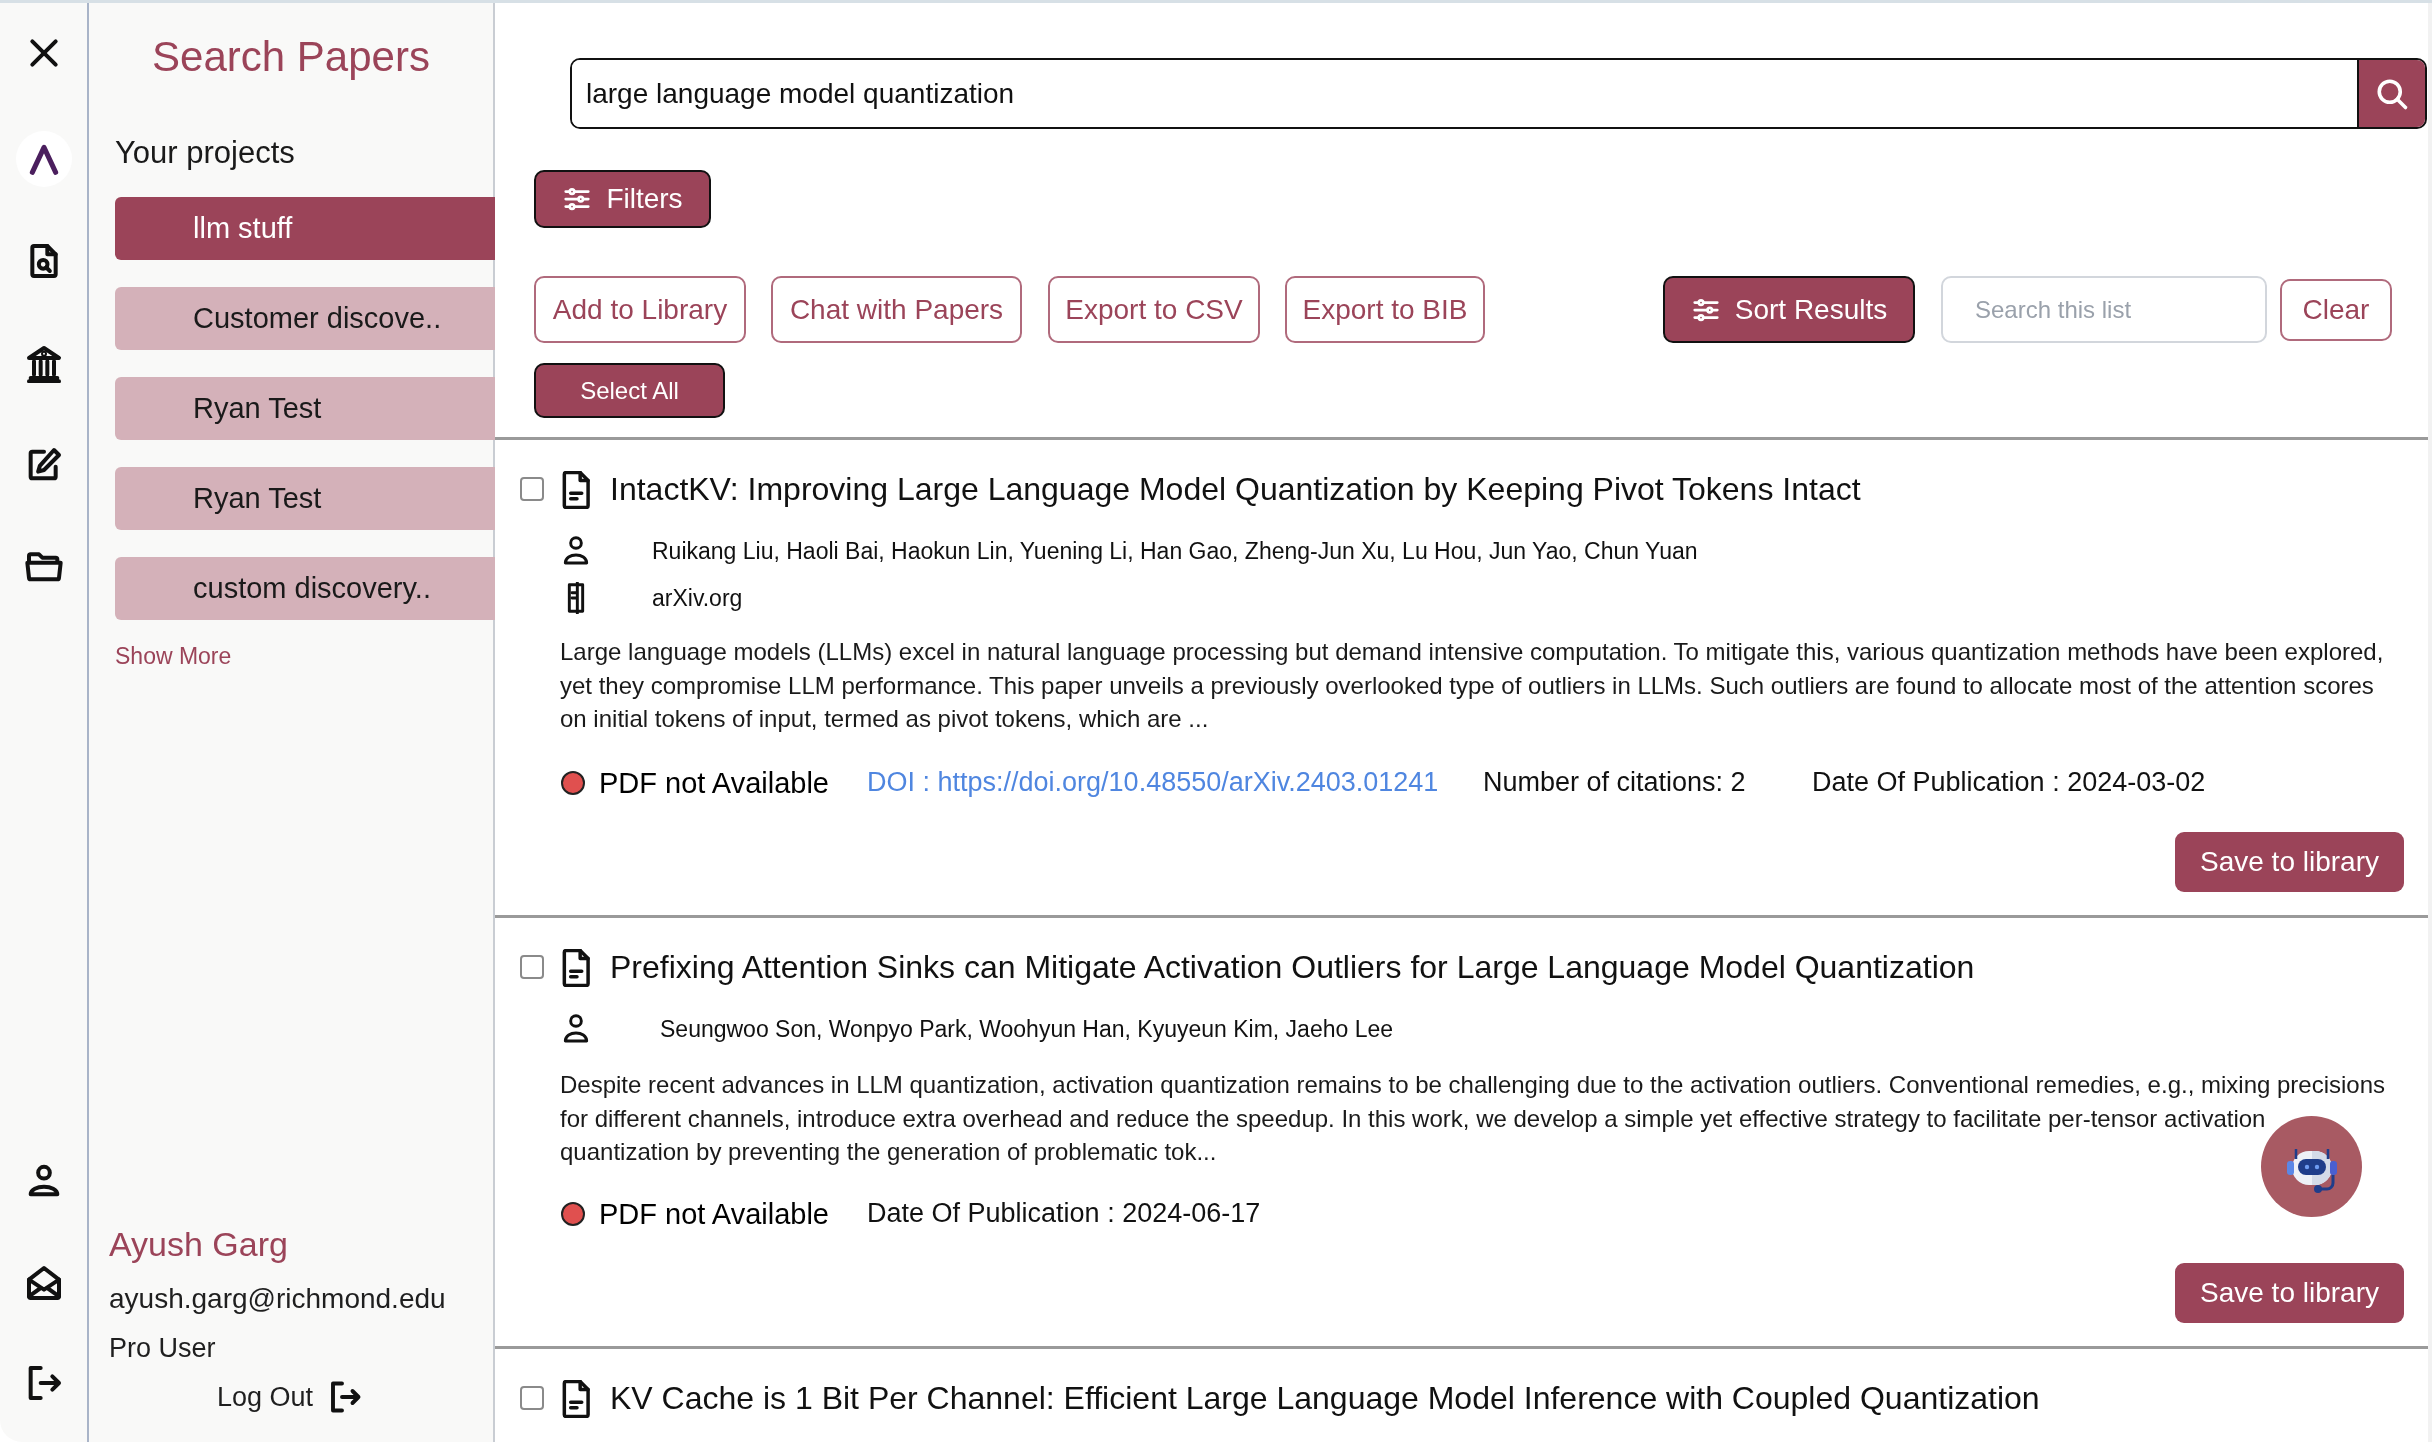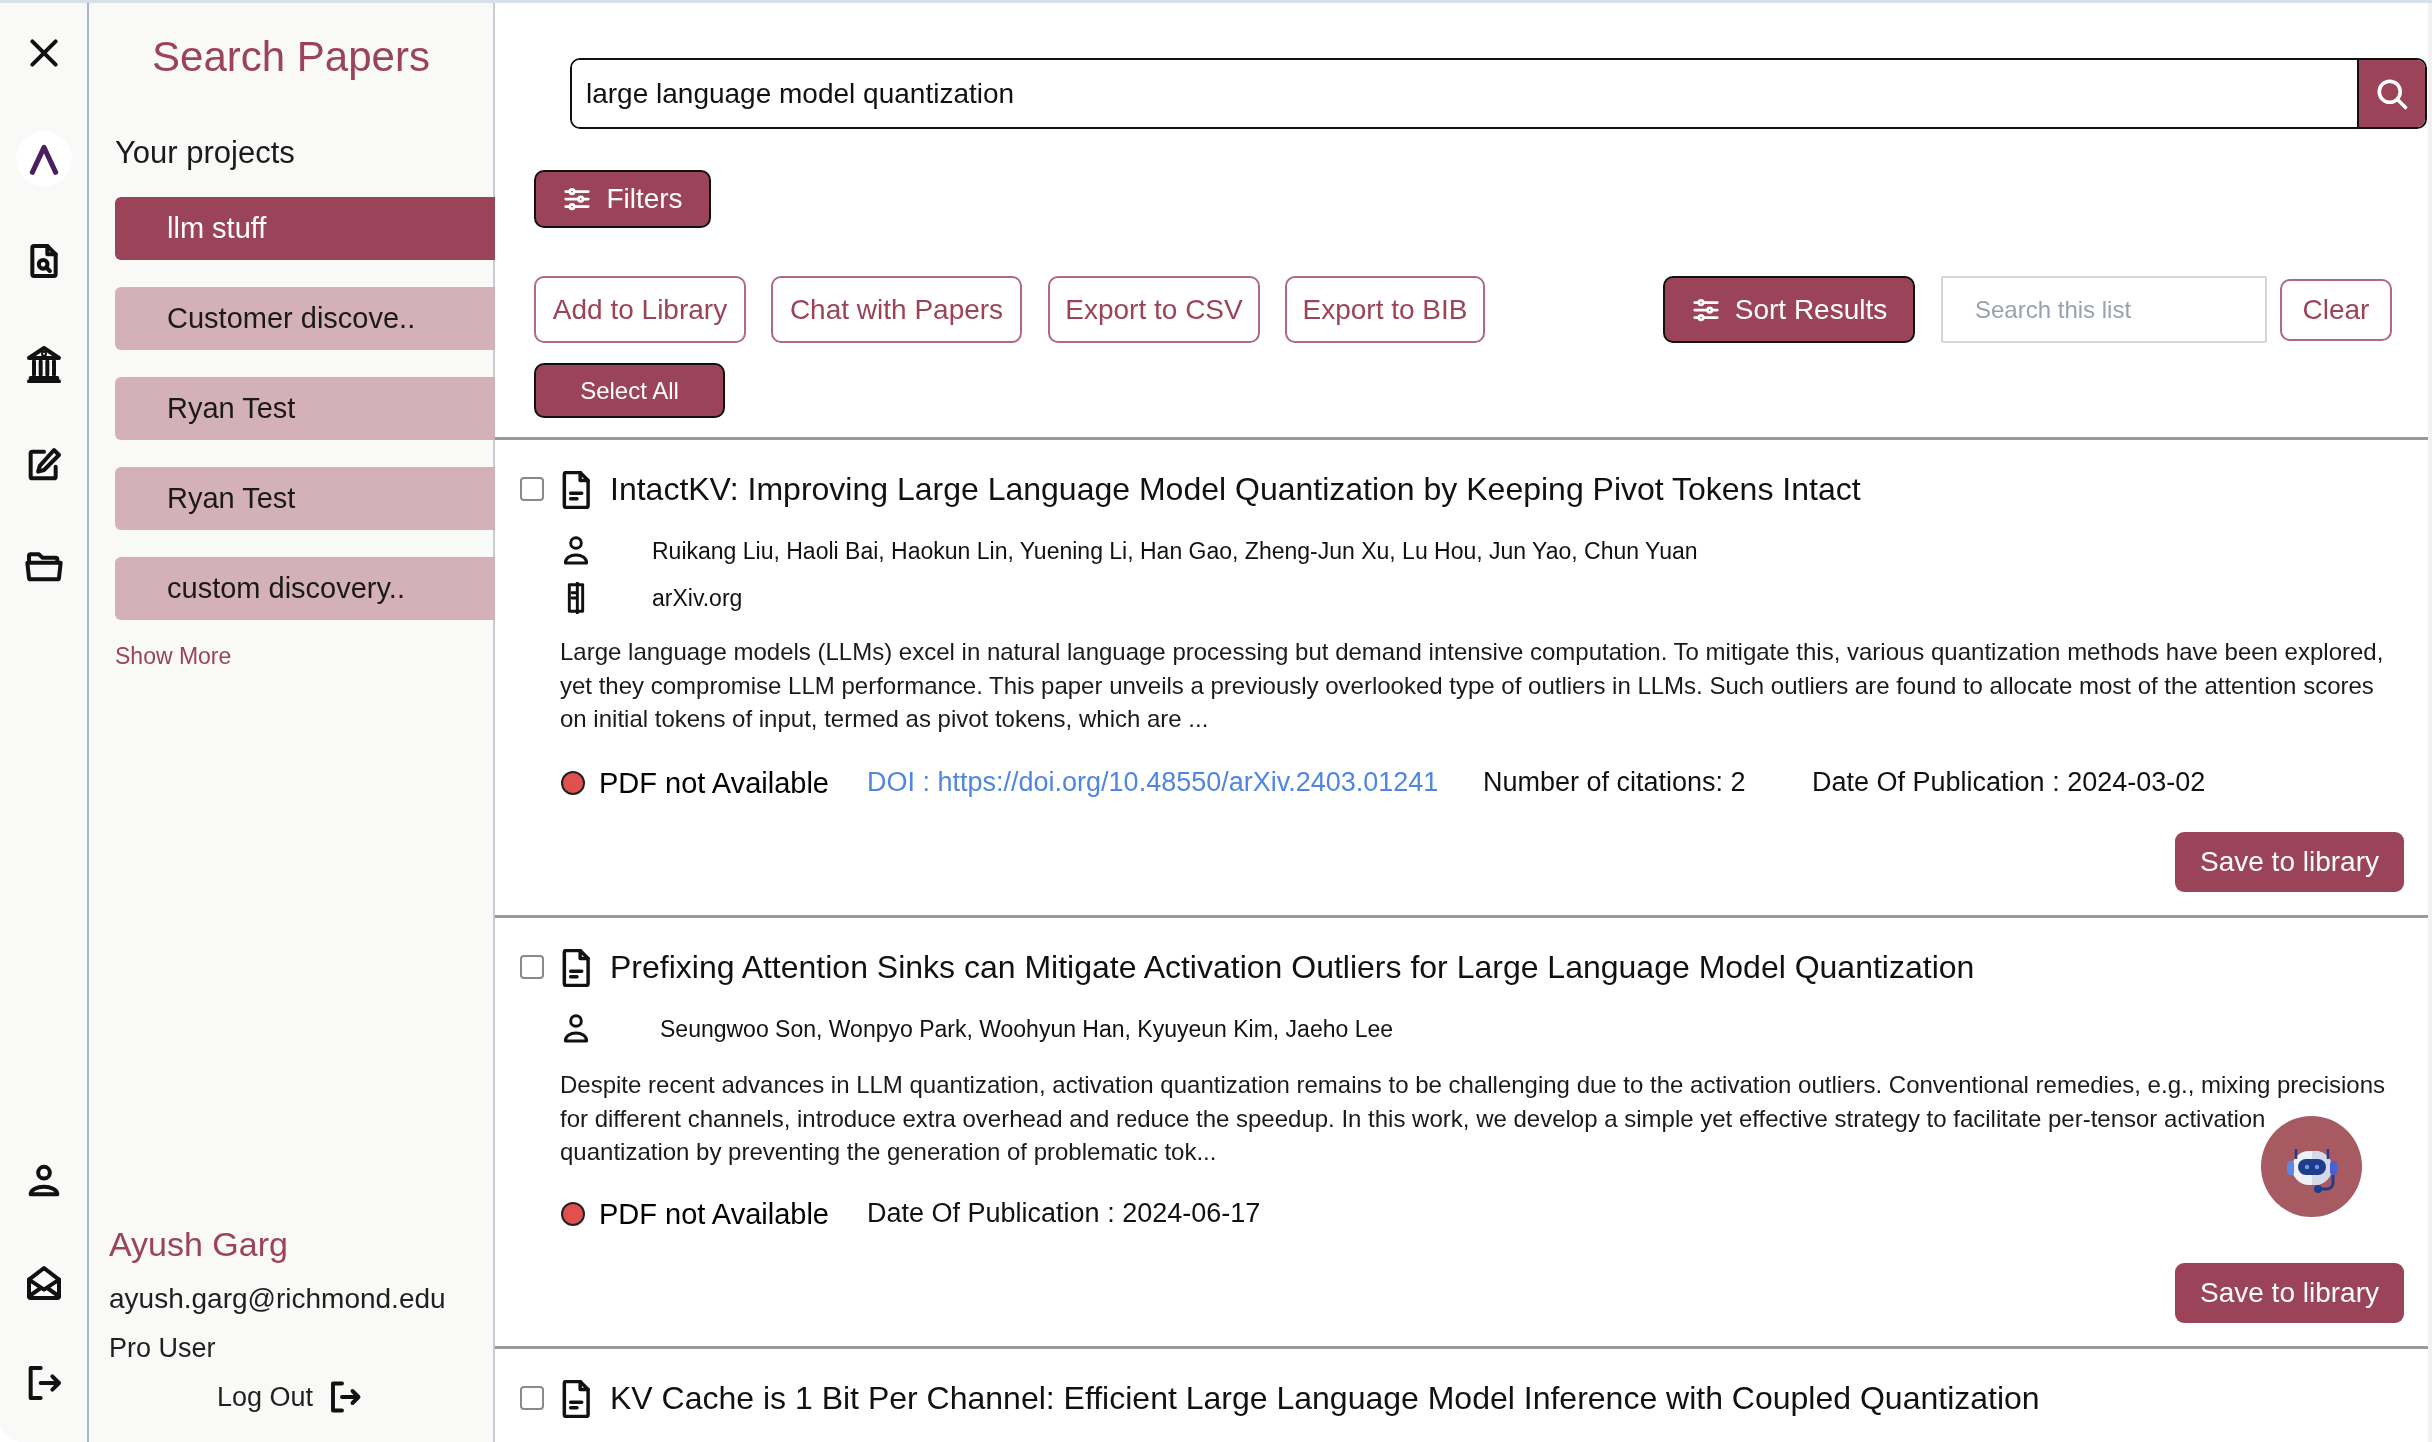--- a/index.html
+++ b/index.html
@@ -12,21 +12,21 @@
   .rail { position: absolute; left: 0; top: 3px; width: 89px; height: 1439px; background: #f9f9f8; border-right: 2px solid #a9b4c8; border-bottom-left-radius: 22px; }
   .rail-icon { position: absolute; left: 22px; width: 44px; height: 44px; display: flex; align-items: center; justify-content: center; cursor: pointer; }
   .rail-icon svg { width: 40px; height: 40px; stroke: #111; fill: none; stroke-width: 2.4; stroke-linecap: round; stroke-linejoin: round; }
   .rail-logo { left: 16px; width: 56px; height: 56px; border-radius: 50%; background: #ffffff; }
   .rail-logo svg { stroke: #4b1f5e; stroke-width: 3; }
 
   
   .sidebar { position: absolute; left: 89px; top: 3px; width: 406px; height: 1439px; background: #f9f9f8; border-right: 2px solid #c9cdd3; }
   .sb-title { position: absolute; left: 0; width: 404px; top: 30px; text-align: center; font-size: 42px; color: #9b4459; font-weight: 500; }
   .sb-projects-label { position: absolute; left: 26px; top: 132px; font-size: 31px; color: #1a1a1a; }
-  .project { position: absolute; left: 26px; width: 408px; height: 63px; border-radius: 6px; background: #d4b1b9; color: #1a1a1a; font-size: 29px; padding-left: 52px; display: flex; align-items: center; cursor: pointer; }
+  .project { position: absolute; left: 26px; width: 408px; height: 63px; border-radius: 6px; background: #d4b1b9; color: #1a1a1a; font-size: 29px; padding-left: 78px; display: flex; align-items: center; cursor: pointer; }
   .project.active { background: #9b4459; color: #ffffff; }
   .show-more { position: absolute; left: 26px; top: 640px; font-size: 23px; color: #9b4459; cursor: pointer; }
   .user-name { position: absolute; left: 20px; top: 1222px; font-size: 34px; color: #9b4459; font-weight: 500; }
   .user-email { position: absolute; left: 20px; top: 1280px; font-size: 28px; color: #1f1f1f; }
   .user-tier { position: absolute; left: 20px; top: 1330px; font-size: 27px; color: #1f1f1f; }
   .logout { position: absolute; left: 128px; top: 1376px; font-size: 27px; color: #1f1f1f; display: flex; align-items: center; gap: 14px; cursor: pointer; }
   .logout svg { width: 36px; height: 36px; stroke: #111; fill: none; stroke-width: 2.6; stroke-linecap: round; stroke-linejoin: round; }
 
   
   .main { position: absolute; left: 495px; top: 3px; width: 1937px; height: 1439px; background: #ffffff; }
@@ -40,21 +40,21 @@
   .btn-primary { position: absolute; background: #9b4459; color: #fff; border: 2.5px solid #111; border-radius: 10px; display: flex; align-items: center; justify-content: center; gap: 14px; cursor: pointer; font-family: "Liberation Sans", sans-serif; }
   .btn-primary svg { width: 30px; height: 30px; stroke: #fff; fill: none; stroke-width: 2.2; stroke-linecap: round; }
   .btn-outline { position: absolute; background: #fff; color: #9b4459; border: 2.5px solid #b06a7c; border-radius: 10px; display: flex; align-items: center; justify-content: center; font-size: 28px; cursor: pointer; font-family: "Liberation Sans", sans-serif; }
 
   .filters-btn { left: 39px; top: 167px; width: 177px; height: 58px; font-size: 28px; }
   .add-lib-btn { left: 39px; top: 273px; width: 212px; height: 67px; }
   .chat-btn { left: 276px; top: 273px; width: 251px; height: 67px; }
   .csv-btn { left: 553px; top: 273px; width: 212px; height: 67px; }
   .bib-btn { left: 790px; top: 273px; width: 200px; height: 67px; }
   .sort-btn { left: 1168px; top: 273px; width: 252px; height: 67px; font-size: 28px; }
-  .list-search { position: absolute; left: 1446px; top: 273px; width: 326px; height: 67px; border: 2.5px solid #d2d6dc; border-radius: 2px; font-family: "Liberation Sans", sans-serif; font-size: 24px; padding-left: 32px; color: #333; outline: none; }
+  .list-search { position: absolute; left: 1446px; top: 273px; width: 326px; height: 67px; border: 2.5px solid #d2d6dc; border-radius: 10px; font-family: "Liberation Sans", sans-serif; font-size: 24px; padding-left: 32px; color: #333; outline: none; }
   .list-search::placeholder { color: #9aa1ab; }
   .clear-btn { left: 1785px; top: 276px; width: 112px; height: 62px; }
   .select-all-btn { left: 39px; top: 360px; width: 191px; height: 55px; font-size: 24px; }
 
   .divider { position: absolute; left: 0; width: 1937px; height: 3px; background: #9a9a9a; }
 
   .result { position: absolute; left: 0; width: 1937px; }
   .res-check { position: absolute; left: 25px; width: 24px; height: 24px; border: 2px solid #8a8a8a; border-radius: 4px; background: #fff; cursor: pointer; }
   .res-doc-icon { position: absolute; left: 66px; width: 32px; height: 38px; }
   .res-doc-icon svg, .meta-icon svg { width: 100%; height: 100%; stroke: #111; fill: none; stroke-width: 2.2; stroke-linecap: round; stroke-linejoin: round; }

